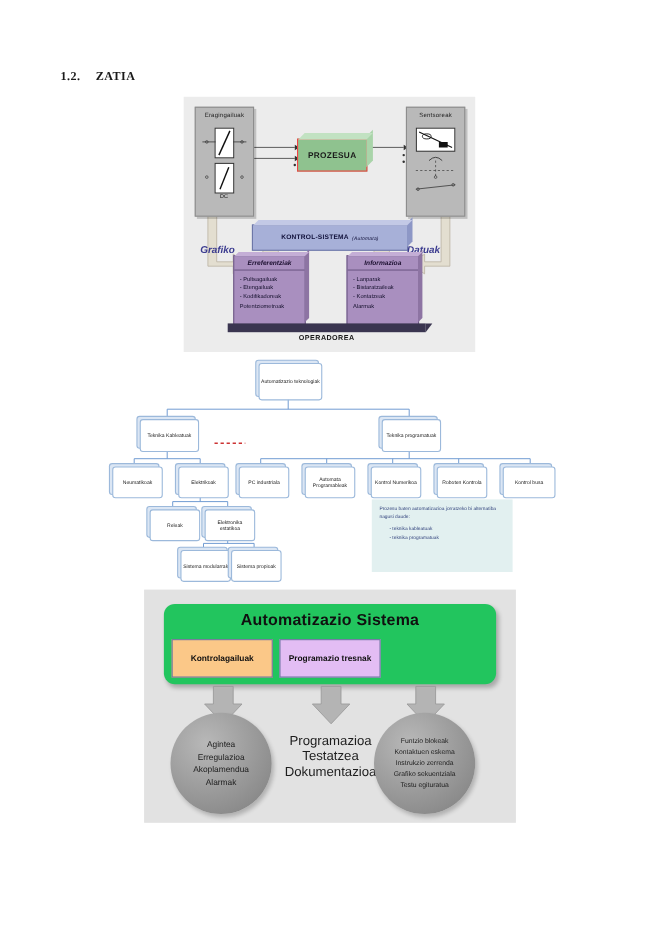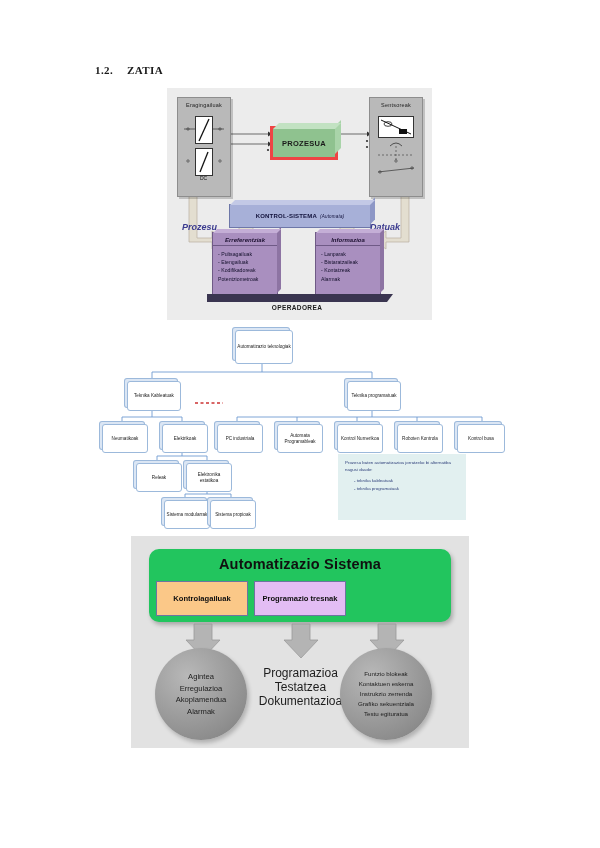--- a/index.html
+++ b/index.html
@@ -1,38 +1,38 @@
 <!DOCTYPE html>
 <html><head>
 <meta charset="utf-8">
 <style>
   html,body{margin:0;padding:0;background:#ffffff;}
   body{width:600px;height:848px;position:relative;font-family:"Liberation Sans",sans-serif;overflow:hidden;}
 
   
   #heading{position:absolute;left:55px;top:64px;font-family:"Liberation Serif",serif;
            font-weight:bold;font-size:11px;color:#1a1a1a;letter-spacing:.4px;}
-  #heading .num{display:inline-block;width:32px;margin-left:40px;}
+  #heading .num{display:inline-block;width:32px;}
 
   
   #fig1{position:absolute;left:167px;top:88px;width:265px;height:232px;
         background:#ececec;}
   .f1-box{position:absolute;background:#b9b9b9;border:1px solid #8d8d8d;
           box-shadow:2px 2px 0 rgba(0,0,0,.18);}
   .f1-box .cap{font-size:5.5px;color:#222;text-align:center;margin-top:4px;
                letter-spacing:.2px;}
   #f1-act{left:10px;top:9px;width:52px;height:98px;}
   #f1-sen{left:202px;top:9px;width:52px;height:98px;}
   .sym{position:absolute;left:50%;transform:translateX(-50%);
        background:#fff;border:1px solid #333;}
   .sym svg{display:block;}
 
   
   #f1-proc{position:absolute;left:103px;top:38px;width:62px;height:28px;
-           background:#8fc28f;border:3px solid #ef4444;
+           background:#8fc28f;border:1px solid #ef4444;
            font-size:7.5px;font-weight:bold;color:#1a1a1a;
            display:flex;align-items:center;justify-content:center;
            letter-spacing:.3px;}
   #f1-proc:before{content:"";position:absolute;right:-6px;top:-6px;width:6px;height:28px;
       background:#a9d4a9;transform:skewY(-45deg);}
   #f1-proc:after{content:"";position:absolute;left:0;top:-6px;width:62px;height:6px;
       background:#c2e2c2;transform:skewX(-45deg);transform-origin:bottom left;}
 
   
   #f1-ctrl{position:absolute;left:62px;top:116px;width:140px;height:22px;
@@ -189,21 +189,21 @@
     </svg>
   </div>
 
   <div id="f1-proc">PROZESUA</div>
 
   <div id="f1-ctrl">
     <span>KONTROL-SISTEMA</span>
     <span class="sub">(Automata)</span>
   </div>
 
-  <div class="f1-lbl" id="f1-akz">Prozesu</div>
+  <div class="f1-lbl" id="f1-akz">Grafiko</div>
   <div class="f1-lbl" id="f1-dat">Datuak</div>
 
   <div class="f1-pb" id="f1-ref">
     <h4>Erreferentziak</h4>
     <ul>
       <li>- Pultsagailuak</li>
       <li>- Etengailuak</li>
       <li>- Kodifikadoreak</li>
       <li>Potentziometroak</li>
     </ul>

